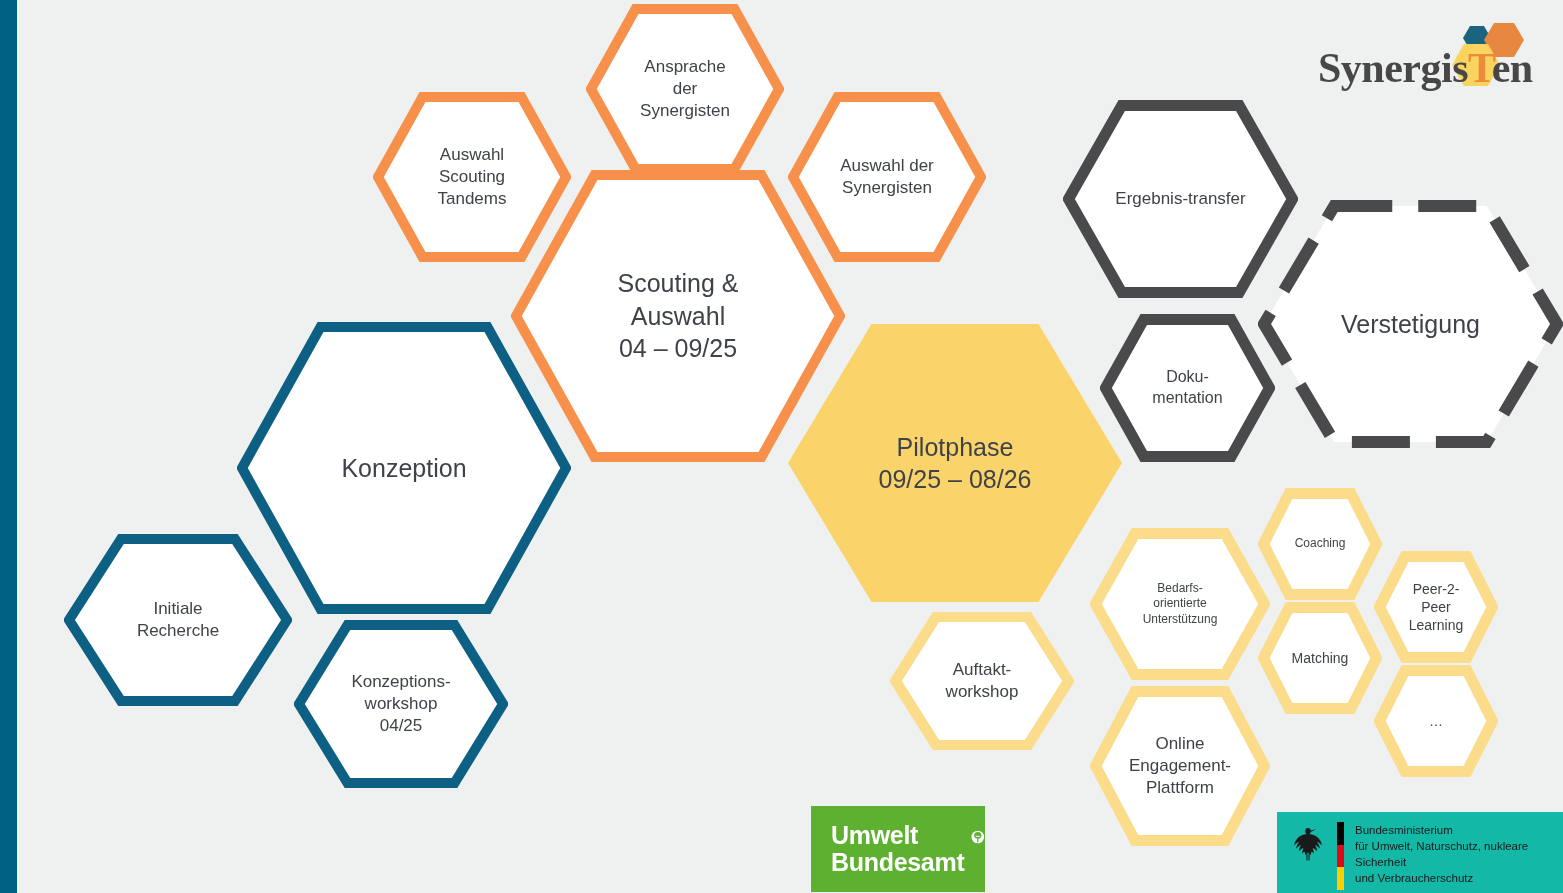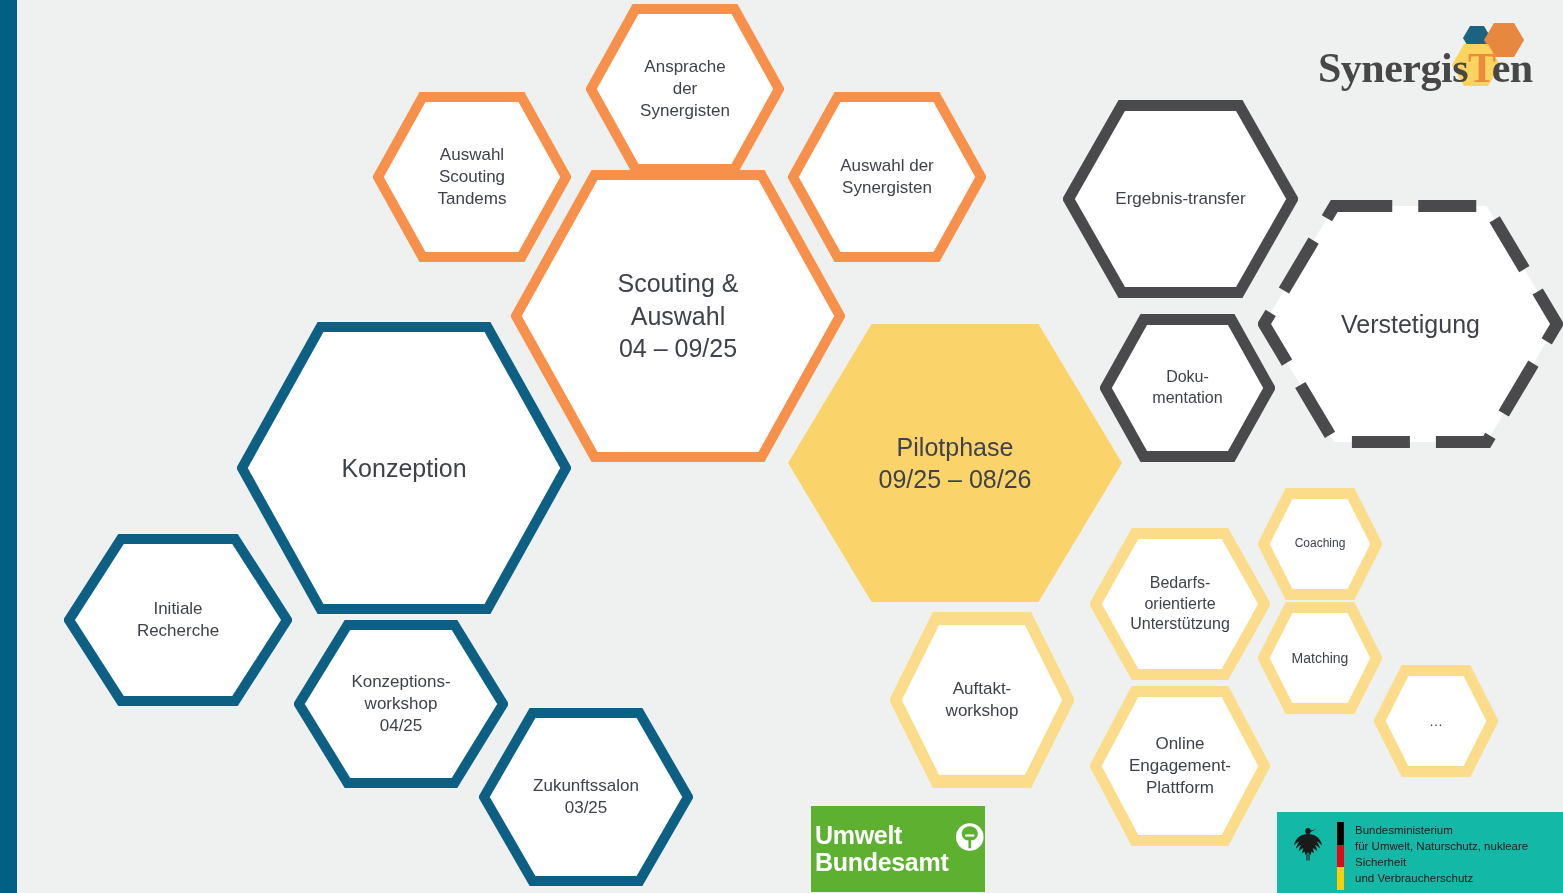--- a/index.html
+++ b/index.html
@@ -51,21 +51,21 @@
   }
 
   
   #uba-logo {
     position: absolute;
     left: 811px; top: 806px;
     width: 174px; height: 86px;
     background: #5eb130;
     display: flex;
     align-items: center;
-    padding-left: 4px;
+    padding-left: 20px;
     box-sizing: border-box;
   }
   #uba-logo .uba-text {
     color: #ffffff;
     font-weight: bold;
     font-size: 25px;
     line-height: 1.08;
     letter-spacing: -0.3px;
     white-space: pre-line;
   }
@@ -179,68 +179,69 @@
   <div class="hex" style="left:294px; top:620px; width:214px; height:168px;">
     <svg viewBox="0 0 214 168" preserveAspectRatio="none">
       <polygon points="53.5,5 160.5,5 209,84 160.5,163 53.5,163 5,84" fill="#ffffff" stroke="#0d6084" stroke-width="10"></polygon>
     </svg>
     <div class="hexlabel" style="font-size:17px;">Konzeptions-
 workshop
 04/25</div>
   </div>
 
 
-  <div class="hex" style="left:479px; top:708px; width:214px; height:178px;">
-    <svg viewBox="0 0 214 178" preserveAspectRatio="none">
-      <polygon points="53.5,5 160.5,5 209,89 160.5,173 53.5,173 5,89" fill="#ffffff" stroke="#0d6084" stroke-width="10"></polygon>
-    </svg>
-    <div class="hexlabel" style="font-size:17px; padding:0 9%;">Zukunftssalon
-03/25</div>
-  </div>
 
   <div class="hex" style="left:788px; top:324px; width:334px; height:278px;">
     <svg viewBox="0 0 334 278" preserveAspectRatio="none">
       <polygon points="83.5,0 250.5,0 334,139 250.5,278 83.5,278 0,139" fill="#fad46b" stroke="none"></polygon>
     </svg>
     <div class="hexlabel" style="font-size:25px;">Pilotphase
 09/25 – 08/26</div>
   </div>
 
   <div class="hex" style="left:1090px; top:528px; width:180px; height:152px;">
     <svg viewBox="0 0 180 152" preserveAspectRatio="none">
       <polygon points="45,5.5 135,5.5 174.5,76 135,146.5 45,146.5 5.5,76" fill="#ffffff" stroke="#fbdc8a" stroke-width="11"></polygon>
     </svg>
-    <div class="hexlabel" style="font-size:16px; padding:16px 8%;">Bedarfs-
+    <div class="hexlabel" style="font-size:12px; padding:16px 8%;">Bedarfs-
 orientierte
 Unterstützung</div>
   </div>
 
   <div class="hex" style="left:1258px; top:488px; width:124px; height:112px;">
     <svg viewBox="0 0 124 112" preserveAspectRatio="none">
       <polygon points="31,5.5 93,5.5 118.5,56 93,106.5 31,106.5 5.5,56" fill="#ffffff" stroke="#fbdc8a" stroke-width="11"></polygon>
     </svg>
     <div class="hexlabel align-top" style="font-size:12px; padding:0 4%;">Coaching</div>
   </div>
 
+  <div class="hex" style="left:1374px; top:551px; width:124px; height:112px;">
+    <svg viewBox="0 0 124 112" preserveAspectRatio="none">
+      <polygon points="31,5.5 93,5.5 118.5,56 93,106.5 31,106.5 5.5,56" fill="#ffffff" stroke="#fbdc8a" stroke-width="11"></polygon>
+    </svg>
+    <div class="hexlabel" style="font-size:14px; padding:0 4%;">Peer-2-
+Peer
+Learning</div>
+  </div>
 
   <div class="hex" style="left:1258px; top:602px; width:124px; height:112px;">
     <svg viewBox="0 0 124 112" preserveAspectRatio="none">
       <polygon points="31,5.5 93,5.5 118.5,56 93,106.5 31,106.5 5.5,56" fill="#ffffff" stroke="#fbdc8a" stroke-width="11"></polygon>
     </svg>
     <div class="hexlabel align-bottom" style="font-size:14px; padding:4px 4%;">Matching</div>
   </div>
 
   <div class="hex" style="left:1374px; top:665px; width:124px; height:112px;">
     <svg viewBox="0 0 124 112" preserveAspectRatio="none">
       <polygon points="31,5.5 93,5.5 118.5,56 93,106.5 31,106.5 5.5,56" fill="#ffffff" stroke="#fbdc8a" stroke-width="11"></polygon>
     </svg>
     <div class="hexlabel" style="font-size:14px;">…</div>
   </div>
 
-  <div class="hex" style="left:890px; top:612px; width:184px; height:176px;">
+  <div class="hex" style="left:890px; top:612px; width:184px; height:138px;">
     <svg viewBox="0 0 184 150" preserveAspectRatio="none">
       <polygon points="46,5.5 138,5.5 178.5,75 138,144.5 46,144.5 5.5,75" fill="#ffffff" stroke="#fbdc8a" stroke-width="11"></polygon>
     </svg>
     <div class="hexlabel" style="font-size:17px;">Auftakt-
 workshop</div>
   </div>
 
   <div class="hex" style="left:1063px; top:100px; width:235px; height:198px;">
     <svg viewBox="0 0 235 198" preserveAspectRatio="none">
       <polygon points="58.75,5.5 176.25,5.5 229.5,99 176.25,192.5 58.75,192.5 5.5,99" fill="#ffffff" stroke="#4a4a4d" stroke-width="11"></polygon>

